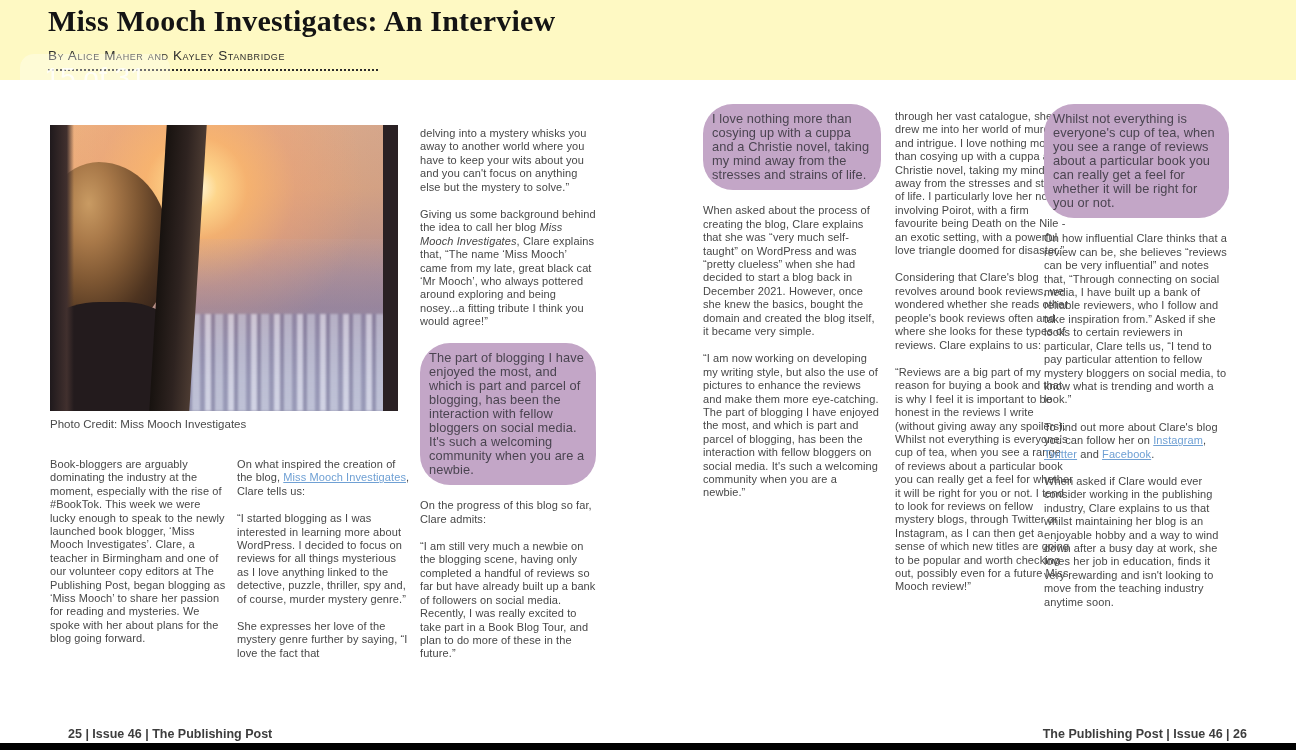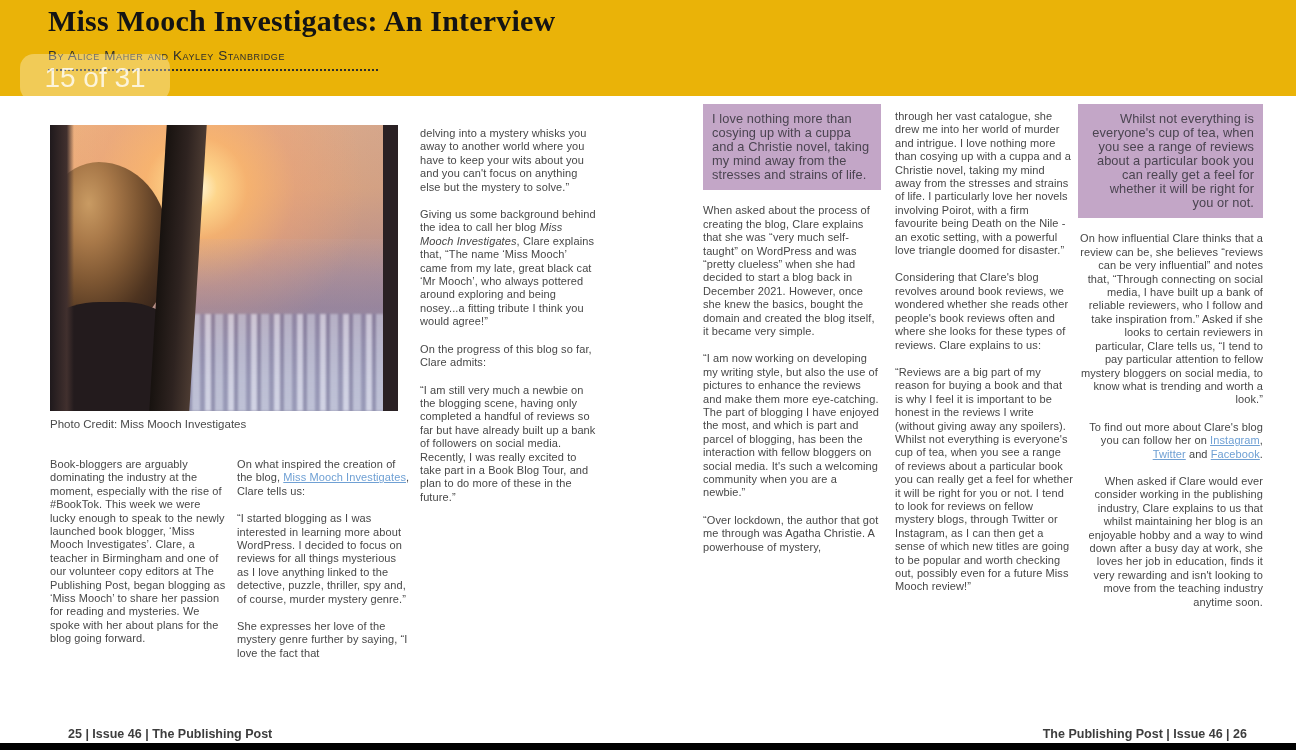--- a/index.html
+++ b/index.html
@@ -2,21 +2,21 @@
 <html><head>
 <meta charset="utf-8">
 <style>
   html,body { margin:0; padding:0; background:#fff; }
   #stage {
     position:relative; width:1296px; height:750px; overflow:hidden;
     background:#ffffff; font-family:"Liberation Sans", sans-serif;
   }
 
   
-  .header { position:absolute; left:0; top:0; width:1296px; height:96px; background:#eab308; }
+  .header { position:absolute; left:0; top:0; width:1296px; height:80px; background:#fef9c3; }
   .title {
     position:absolute; left:48px; top:4px;
     font-family:"Liberation Serif","DejaVu Serif",serif; font-weight:bold;
     font-size:30px; color:#141414; letter-spacing:0.2px;
   }
   .byline {
     position:absolute; left:48px; top:48px;
     font-variant:small-caps; font-weight:normal; font-size:13.5px;
     color:#2d2d2d; letter-spacing:0.6px;
   }
@@ -65,26 +65,26 @@
   .caption { position:absolute; left:50px; top:418px; font-size:11.5px; color:#4a4a4a; }
 
   
   .col { position:absolute; font-size:11px; line-height:1.22; color:#474747; letter-spacing:0.1px; }
   .col p { margin:0 0 14px; }
   .c1 { left:50px;  top:458px; width:176px; }
   .c2 { left:237px; top:458px; width:173px; }
   .c3 { left:420px; top:127px; width:176px; }
   .c4 { left:703px; top:104px; width:178px; }
   .c5 { left:895px; top:110px; width:178px; }
-  .c6 { left:1078px; top:104px; width:185px;text-align:right; }
+  .c6 { left:1044px; top:104px; width:185px; }
 
   .pullquote {
     background:#c3a6c7; color:#4a4450;
     padding:8px 9px; margin:0 0 14px;
-    font-size:12.8px; line-height:1.1; letter-spacing:0.1px;
+    font-size:12.8px; line-height:1.1; letter-spacing:0.1px;border-radius:30px;
   }
   .link { color:#6fa0d4; text-decoration:underline; cursor:pointer; }
   em { font-style:italic; }
 
   
   .footer-left, .footer-right {
     position:absolute; top:727px; font-size:12.5px; font-weight:bold; color:#3d3d3d;
   }
   .footer-left { left:48px;margin-left:20px; }
   .footer-right { right:49px; }
@@ -120,29 +120,29 @@
 
   <div class="col c2">
     <p><span>On what inspired the creation of the blog, </span><a class="link">Miss Mooch Investigates</a><span>, Clare tells us:</span></p>
     <p>“I started blogging as I was interested in learning more about WordPress. I decided to focus on reviews for all things mysterious as I love anything linked to the detective, puzzle, thriller, spy and, of course, murder mystery genre.”</p>
     <p>She expresses her love of the mystery genre further by saying, “I love the fact that</p>
   </div>
 
   <div class="col c3">
     <p>delving into a mystery whisks you away to another world where you have to keep your wits about you and you can't focus on anything else but the mystery to solve.”</p>
     <p><span>Giving us some background behind the idea to call her blog </span><em>Miss Mooch Investigates</em><span>, Clare explains that, “The name ‘Miss Mooch’ came from my late, great black cat ‘Mr Mooch’, who always pottered around exploring and being nosey...a fitting tribute I think you would agree!”</span></p>
+    <div class="pullquote">The part of blogging I have enjoyed the most, and which is part and parcel of blogging, has been the interaction with fellow bloggers on social media. It's such a welcoming community when you are a newbie.</div>
     <p>On the progress of this blog so far, Clare admits:</p>
     <p>“I am still very much a newbie on the blogging scene, having only completed a handful of reviews so far but have already built up a bank of followers on social media. Recently, I was really excited to take part in a Book Blog Tour, and plan to do more of these in the future.”</p>
   </div>
 
   <div class="col c4">
     <div class="pullquote">I love nothing more than cosying up with a cuppa and a Christie novel, taking my mind away from the stresses and strains of life.</div>
     <p>When asked about the process of creating the blog, Clare explains that she was “very much self-taught” on WordPress and was “pretty clueless” when she had decided to start a blog back in December 2021. However, once she knew the basics, bought the domain and created the blog itself, it became very simple.</p>
     <p>“I am now working on developing my writing style, but also the use of pictures to enhance the reviews and make them more eye-catching. The part of blogging I have enjoyed the most, and which is part and parcel of blogging, has been the interaction with fellow bloggers on social media. It's such a welcoming community when you are a newbie.”</p>
-    <p>“Over lockdown, the author that got me through was Agatha Christie. A powerhouse of mystery,</p>
   </div>
 
   <div class="col c5">
     <p>through her vast catalogue, she drew me into her world of murder and intrigue. I love nothing more than cosying up with a cuppa and a Christie novel, taking my mind away from the stresses and strains of life. I particularly love her novels involving Poirot, with a firm favourite being Death on the Nile - an exotic setting, with a powerful love triangle doomed for disaster.”</p>
     <p>Considering that Clare's blog revolves around book reviews, we wondered whether she reads other people's book reviews often and where she looks for these types of reviews. Clare explains to us:</p>
     <p>“Reviews are a big part of my reason for buying a book and that is why I feel it is important to be honest in the reviews I write (without giving away any spoilers). Whilst not everything is everyone's cup of tea, when you see a range of reviews about a particular book you can really get a feel for whether it will be right for you or not. I tend to look for reviews on fellow mystery blogs, through Twitter or Instagram, as I can then get a sense of which new titles are going to be popular and worth checking out, possibly even for a future Miss Mooch review!”</p>
   </div>
 
   <div class="col c6">
     <div class="pullquote">Whilst not everything is everyone's cup of tea, when you see a range of reviews about a particular book you can really get a feel for whether it will be right for you or not.</div>

